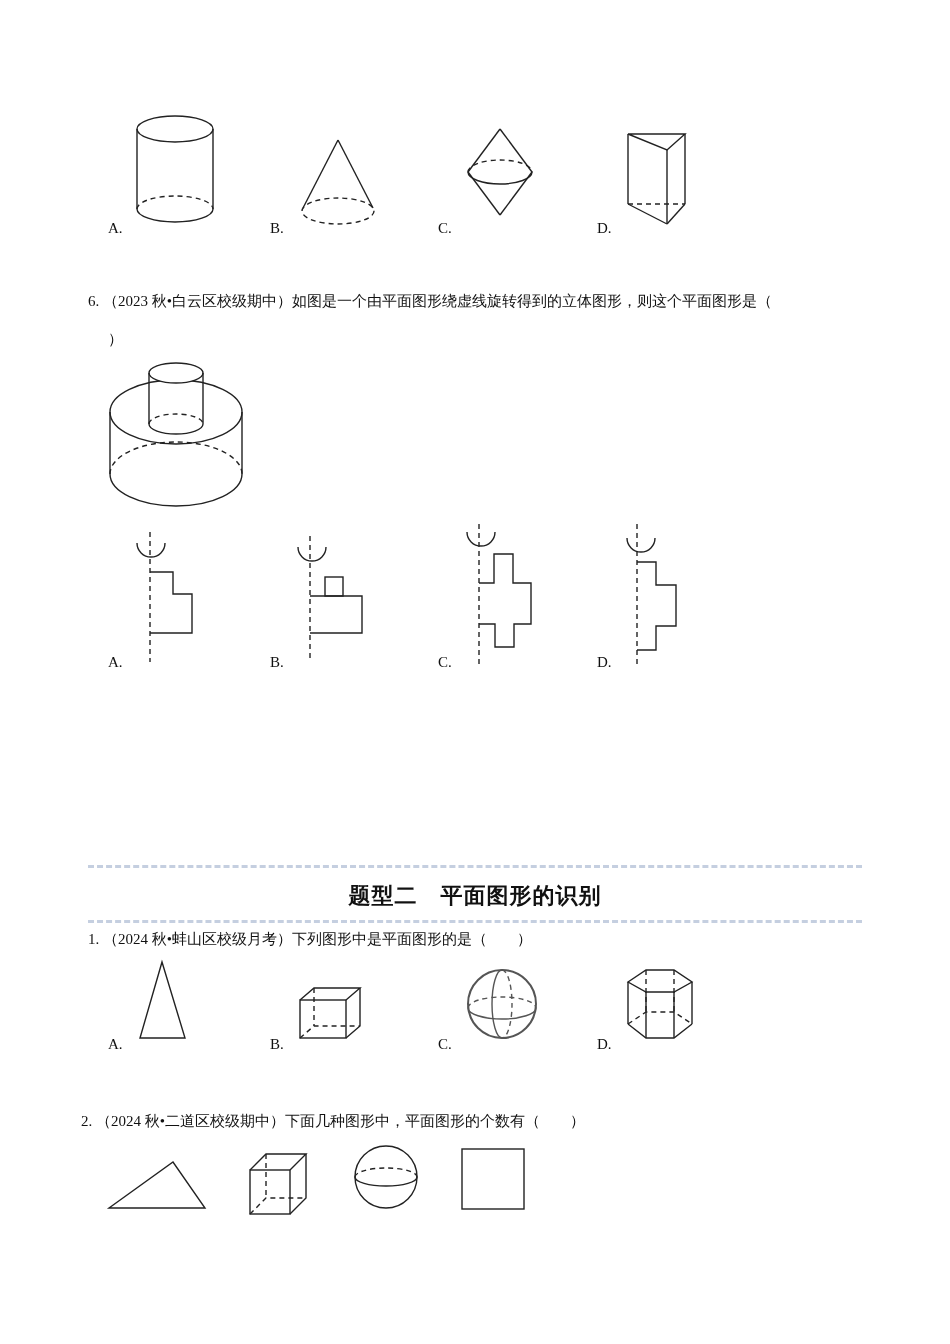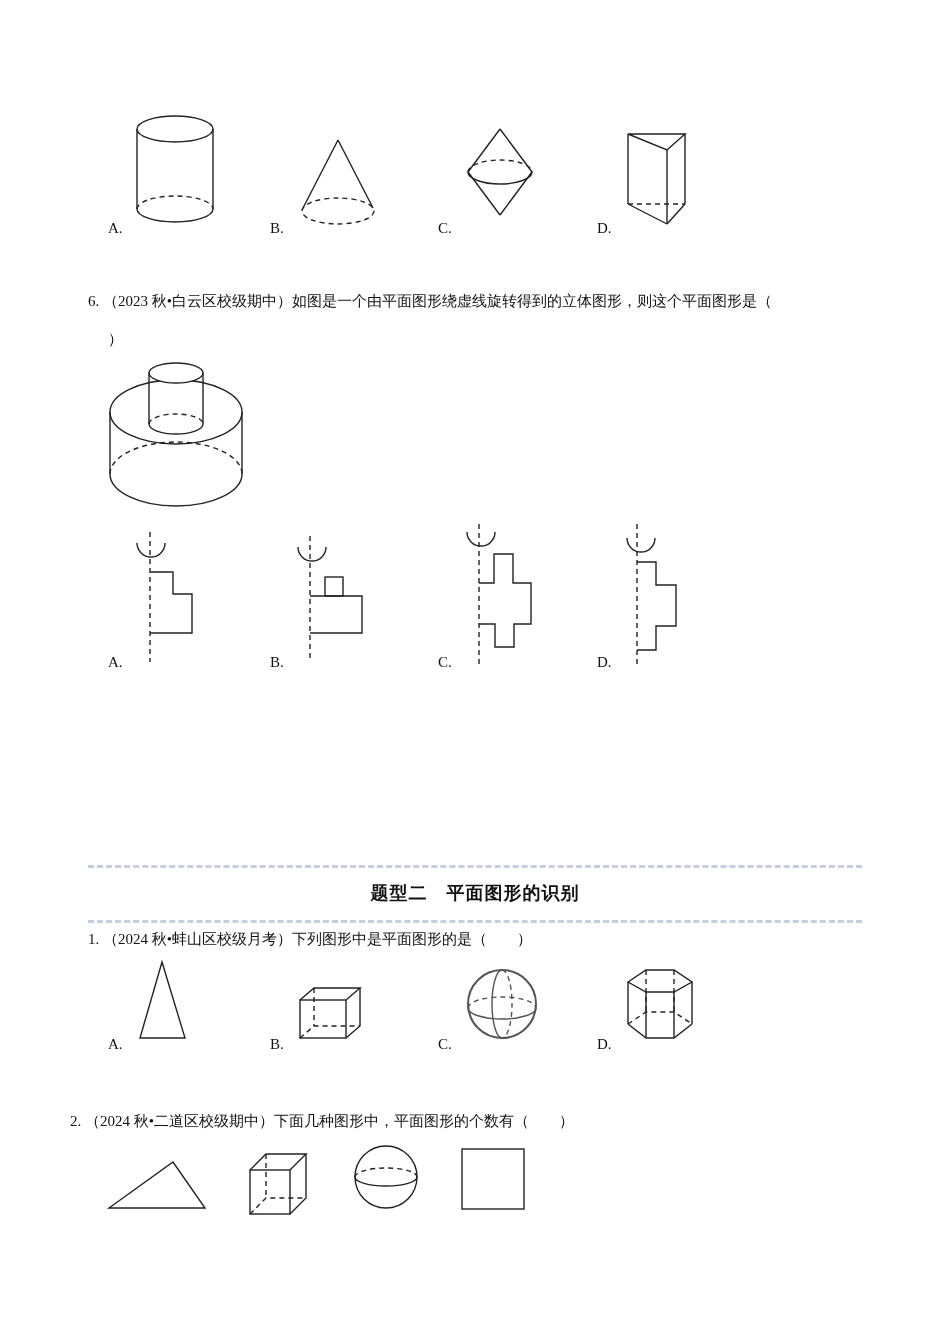--- a/index.html
+++ b/index.html
@@ -7,21 +7,21 @@
          font-family: "Liberation Serif", "DejaVu Serif", serif; color: #111; }
   .abs { position: absolute; }
   .text { font-size: 15px; line-height: 20px; white-space: nowrap; }
   .opt-label { font-size: 15px; }
   svg { position: absolute; overflow: visible; }
   svg * { fill: none; stroke: #222; stroke-width: 1.4; }
   .dash { stroke-dasharray: 5 4; }
   .sep { position: absolute; left: 88px; width: 774px; height: 0;
          border-top: 3px dashed #c5cfe0; }
   .section-title { position: absolute; left: 0; width: 950px; text-align: center;
-                   font-size: 18px; font-weight: bold; letter-spacing: 1px; top: 881px; }
+                   font-size: 22px; font-weight: bold; letter-spacing: 1px; top: 881px; }
 </style>
 </head>
 <body>
 
 <div>
 
   <svg style="left:130px;top:112px" width="90" height="120">
     <ellipse cx="45" cy="17" rx="38" ry="13"></ellipse>
     <line x1="7" y1="17" x2="7" y2="97"></line>
     <line x1="83" y1="17" x2="83" y2="97"></line>
@@ -151,21 +151,21 @@
     <line x1="66" y1="14" x2="66" y2="56"></line>
     <polyline points="2,56 20,70 48,70 66,56"></polyline>
     <line class="dash" x1="20" y1="2" x2="20" y2="44"></line>
     <line class="dash" x1="48" y1="2" x2="48" y2="44"></line>
     <polyline class="dash" points="2,56 20,44 48,44 66,56"></polyline>
   </svg>
   <span class="abs opt-label" style="left:597px;top:1036px">D.</span>
 </div>
 
 <div>
-  <div class="abs text" style="left:70px;top:1111px">
+  <div class="abs text" style="left:81px;top:1111px">
     <span>2.</span>
     <span>（2024 秋•二道区校级期中）</span><span>下面几种图形中，平面图形的个数有（　　）</span>
   </div>
 
   <svg style="left:107px;top:1160px" width="100" height="50">
     <polygon points="2,48 66,2 98,48"></polygon>
   </svg>
 
   <svg style="left:248px;top:1152px" width="62" height="64">
     <rect x="2" y="18" width="40" height="44"></rect>

